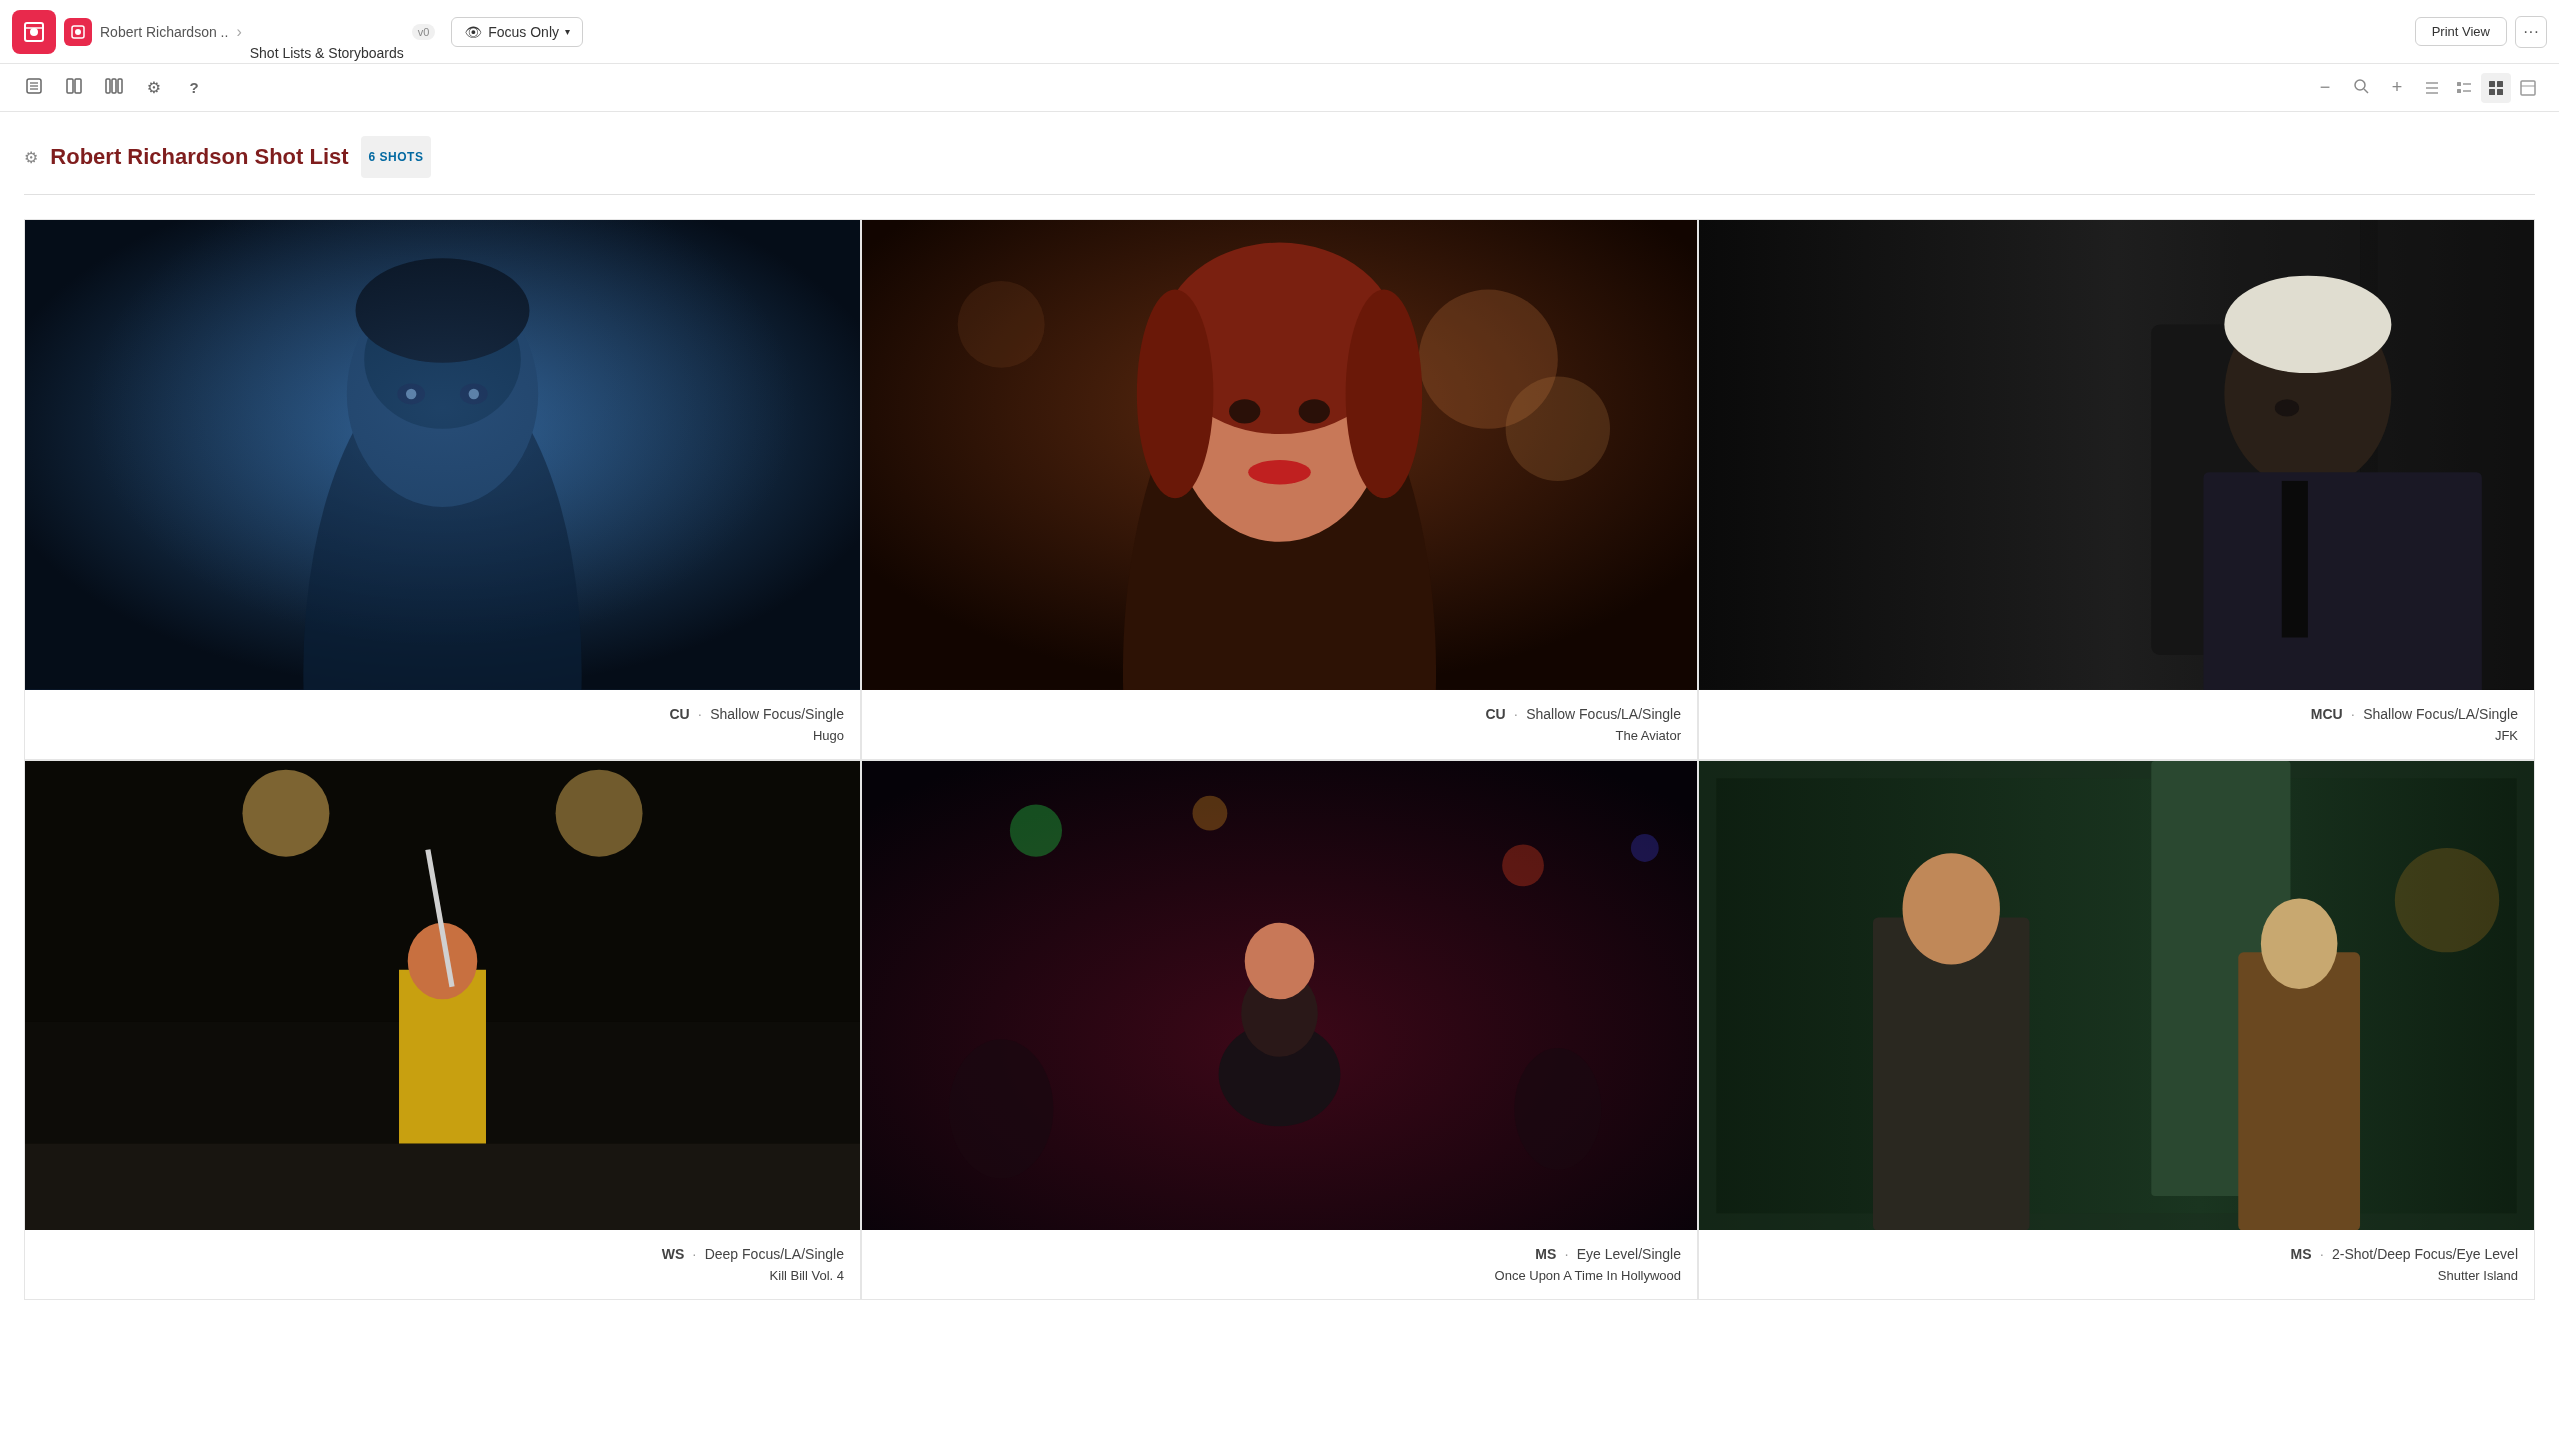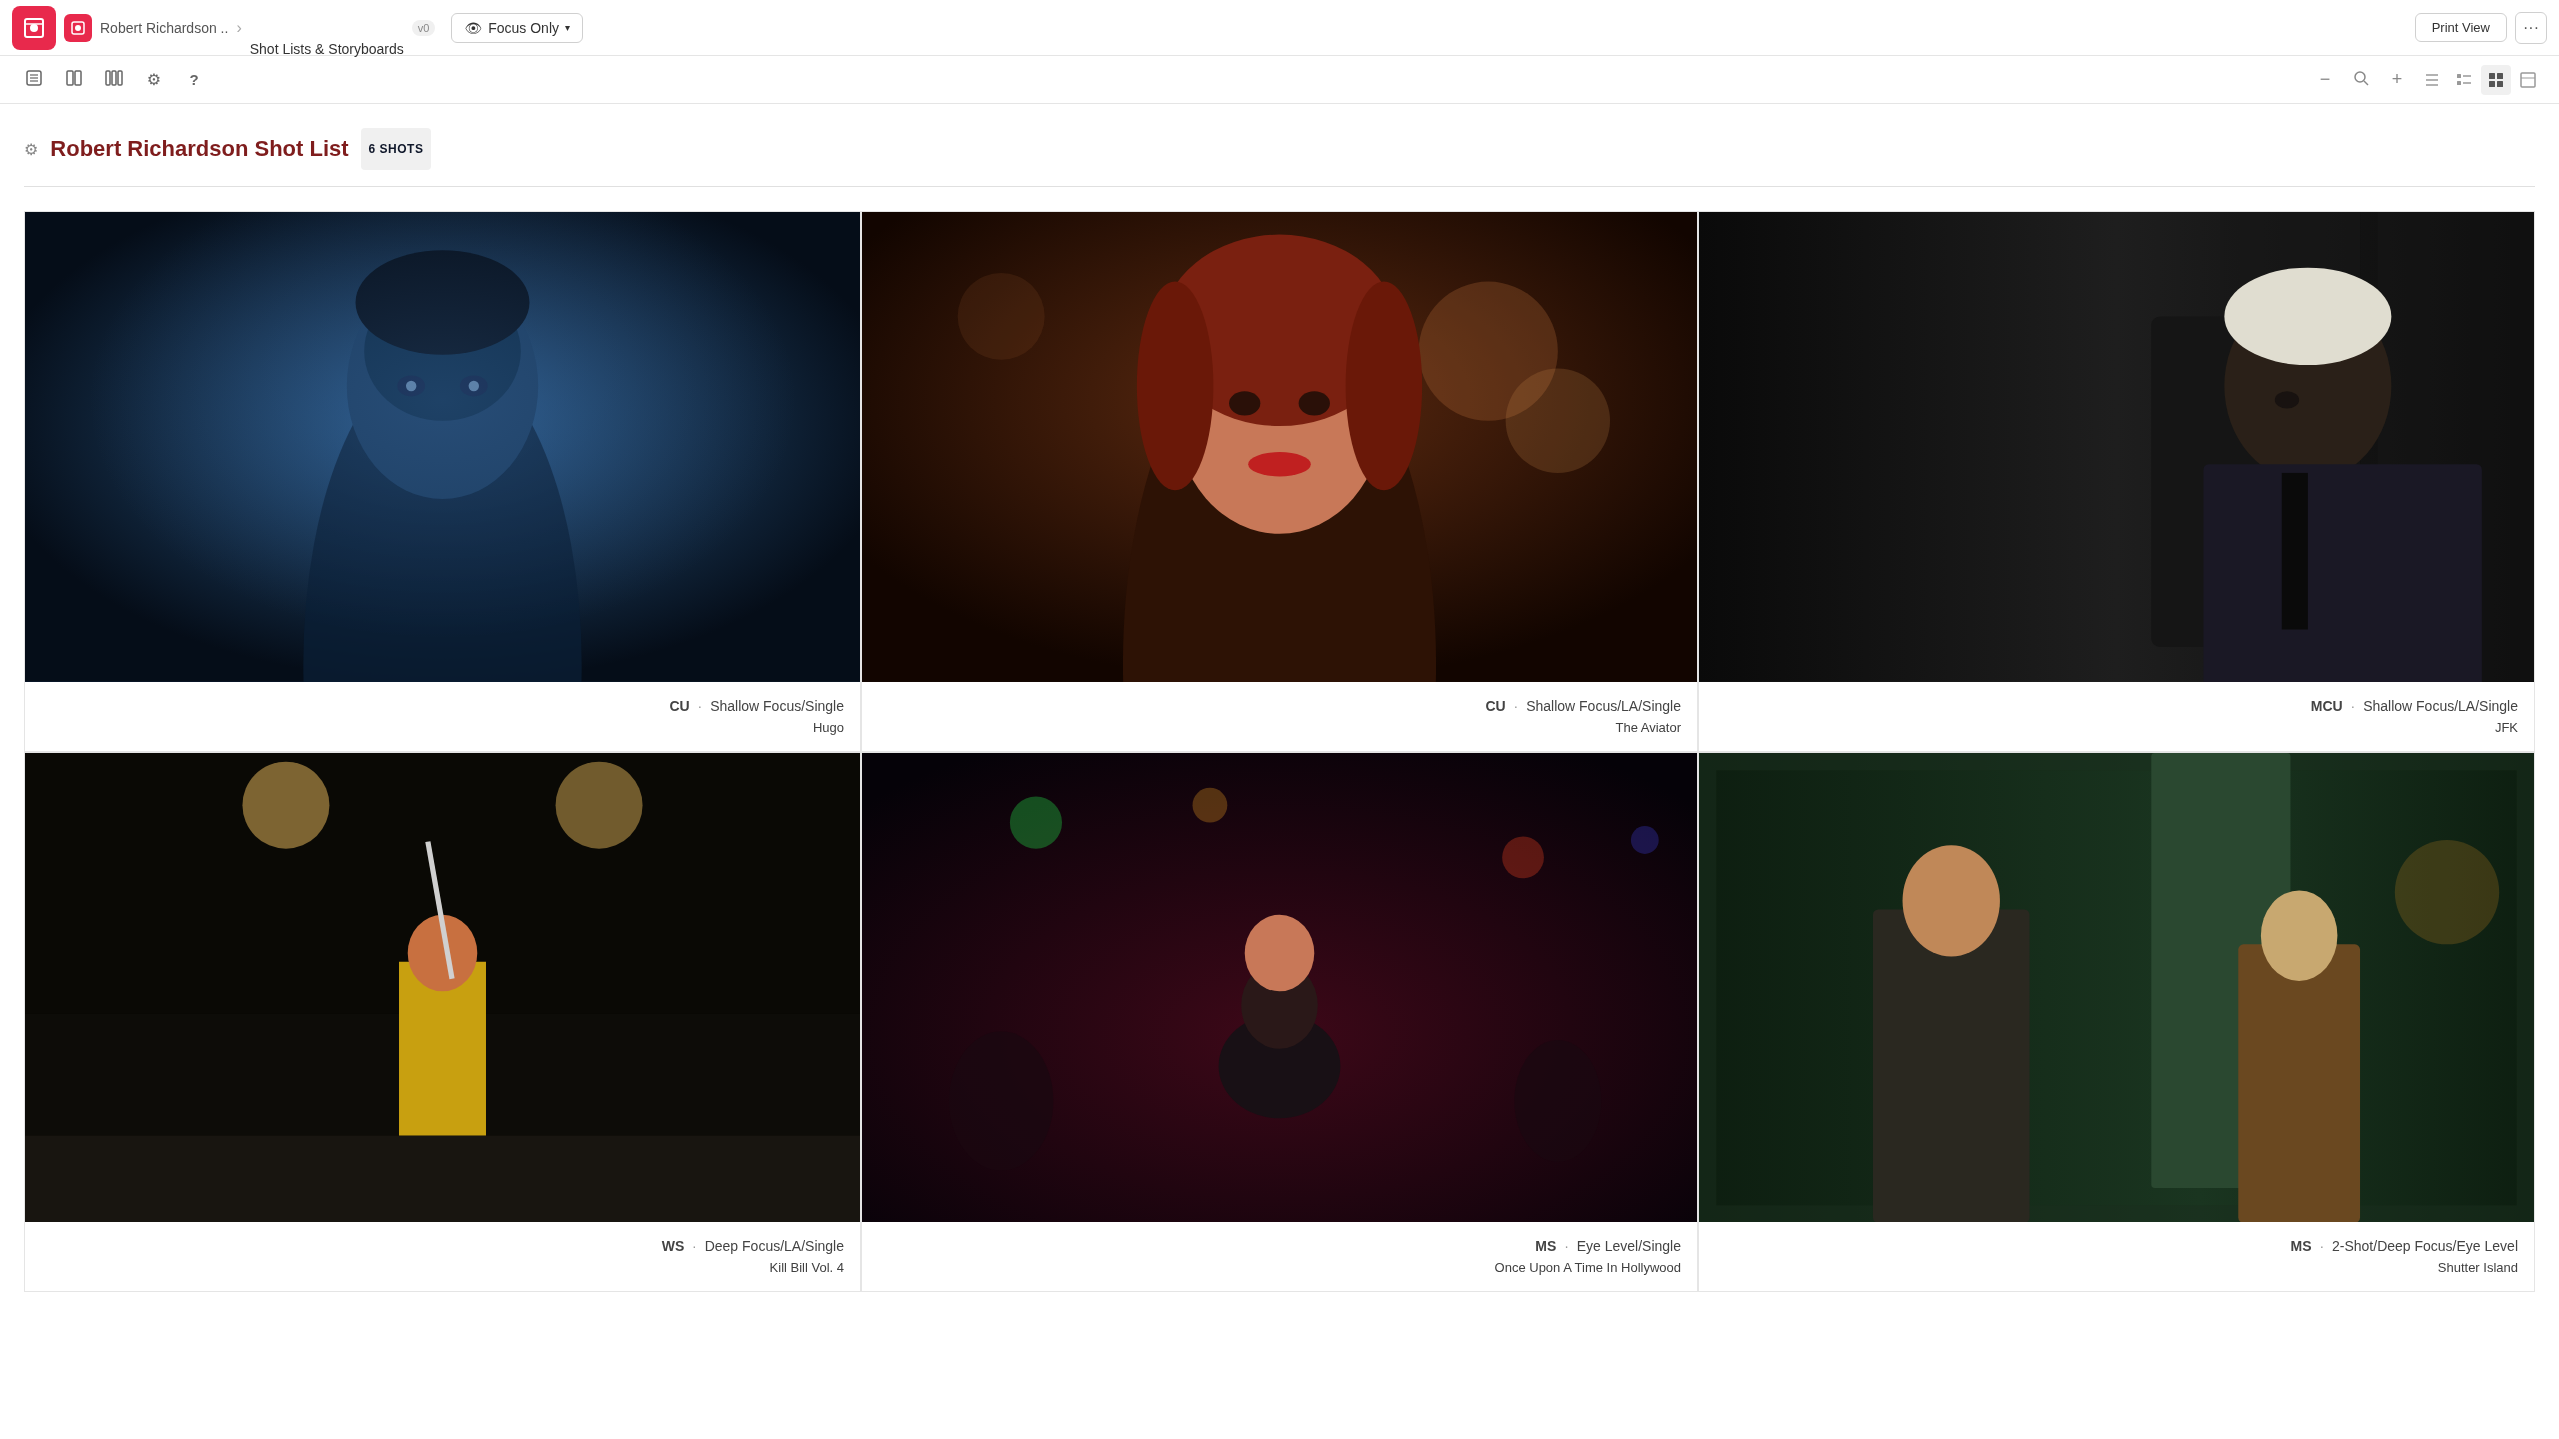--- a/index.html
+++ b/index.html
@@ -2,21 +2,21 @@
 <html><head>
   <meta charset="utf-8">
   <style>
     * { box-sizing: border-box; margin: 0; padding: 0; }
     body { font-family: -apple-system, BlinkMacSystemFont, 'Segoe UI', sans-serif; background: #fff; color: #333; }
 
     
     .top-bar {
       display: flex;
       align-items: center;
-      height: 56px;
+      height: 64px;
       background: #fff;
       border-bottom: 1px solid #e5e5e5;
       padding: 0 12px;
       gap: 8px;
     }
     .app-icon {
       width: 44px;
       height: 44px;
       background: #e8294c;
       border-radius: 8px;
@@ -143,21 +143,21 @@
     .section-title {
       font-size: 22px;
       font-weight: 600;
       color: #7f1d1d;
     }
     .shots-badge {
       background: #f0f0f0;
       border-radius: 4px;
       padding: 14px 8px;
       font-size: 12px;
-      color: #0f172a;
+      color: #0369a1;
       font-weight: 600;
       letter-spacing: 0.5px;
     }
     .gear-icon-sm { font-size: 16px; color: #888; }
     .section-divider {
       border: none;
       border-top: 1px solid #e0e0e0;
       margin-bottom: 24px;
     }
 

